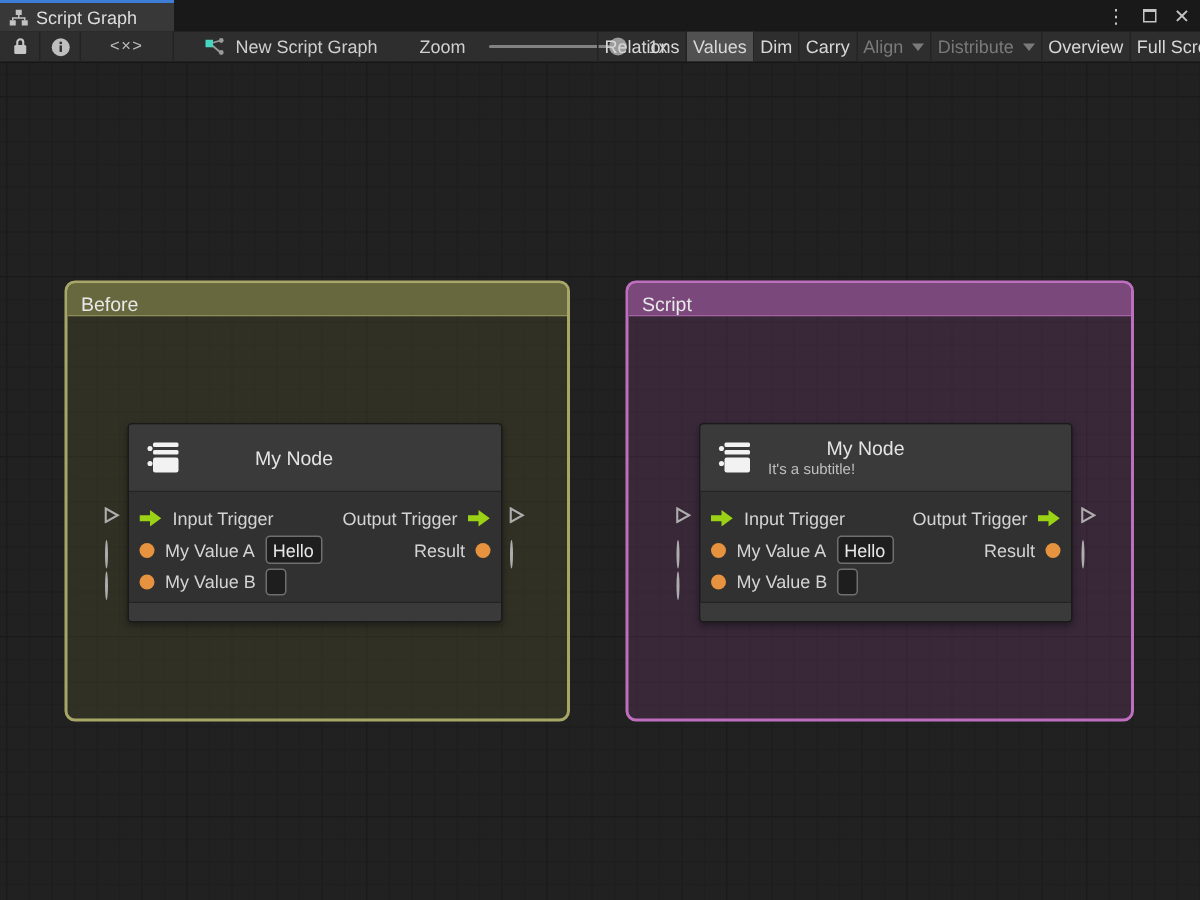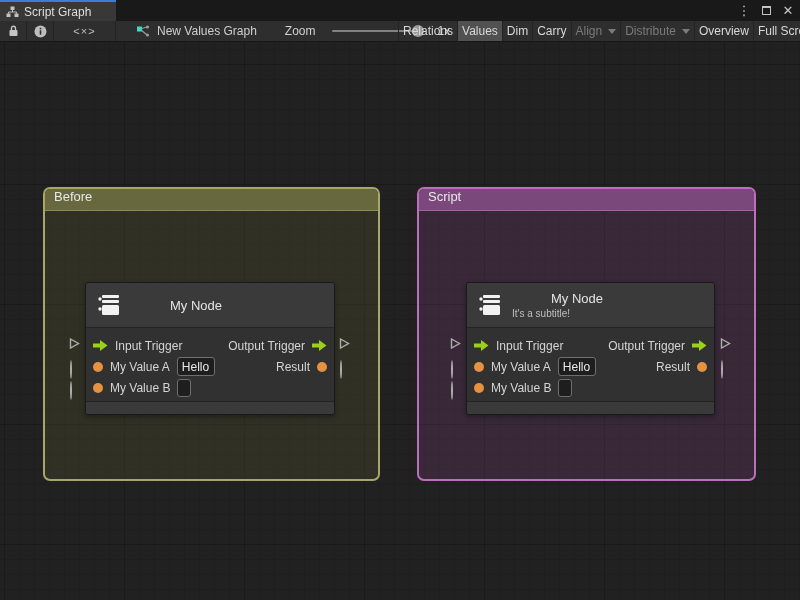--- a/index.html
+++ b/index.html
@@ -44,21 +44,21 @@
     background-image:
       linear-gradient(#1A1A1A 1px, transparent 1px),
       linear-gradient(90deg, #1A1A1A 1px, transparent 1px),
       linear-gradient(#1E1E1E 1px, transparent 1px),
       linear-gradient(90deg, #1E1E1E 1px, transparent 1px);
     background-size: 100% 120px, 120px 100%, 100% 15px, 15px 100%;
     background-position: 0 22px, 4px 0, 0 7px, 4px 0; }
 
   
   .group { position:absolute; border-radius:7px; border:2px solid; }
-  .group-header { height:22px; display:flex; align-items:flex-start; padding:0 9px; font-size:13px;
+  .group-header { height:22px; display:flex; align-items:flex-end; padding:0 9px; font-size:13px;
                   color:#E8E8E8; border-radius:5px 5px 0 0; }
   .group.before { left:43px; top:145px; width:337px; height:294px;
                   border-color:var(--before-border,#A7A768); background:rgba(104,104,56,0.22); }
   .group.before .group-header { background:var(--before-header,#68683F);
                   border-bottom:1px solid rgba(171,171,107,0.55); }
   .group.after { left:417px; top:145px; width:339px; height:294px;
                  border-color:var(--after-border,#BE6EBE); background:rgba(150,70,150,0.20); }
   .group.after .group-header { background:var(--after-header,#7B487B);
                  border-bottom:1px solid rgba(198,121,198,0.55); }
 
@@ -132,21 +132,21 @@
       <span class="tb-btn code">&lt;×&gt;</span>
       <span class="graph-title">
         <span>
           <svg width="14" height="13" viewBox="0 0 14 13">
             <path d="M4 4 L11 10 M4 4 L11 2" stroke="#9A9A9A" stroke-width="1.2" fill="none"></path>
             <rect x="1" y="1.5" width="5" height="5" fill="#44D6C0"></rect>
             <circle cx="11.5" cy="10" r="1.6" fill="#9A9A9A"></circle>
             <circle cx="11.5" cy="2" r="1.6" fill="#9A9A9A"></circle>
           </svg>
         </span>
-        <span>New Values Graph</span>
+        <span>New Script Graph</span>
       </span>
       <span class="zoom-ctl">
         <span>Zoom</span>
         <span class="zoom-track">
           <span class="zoom-handle"></span>
         </span>
         <span>1x</span>
       </span>
     </div>
     <div class="tb-right">

